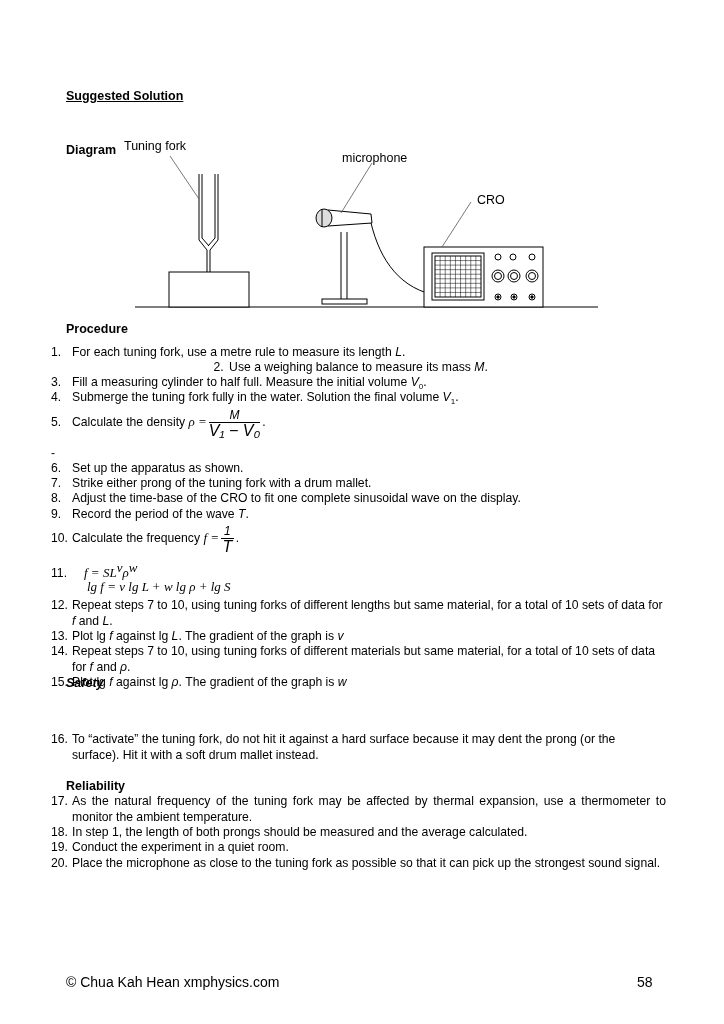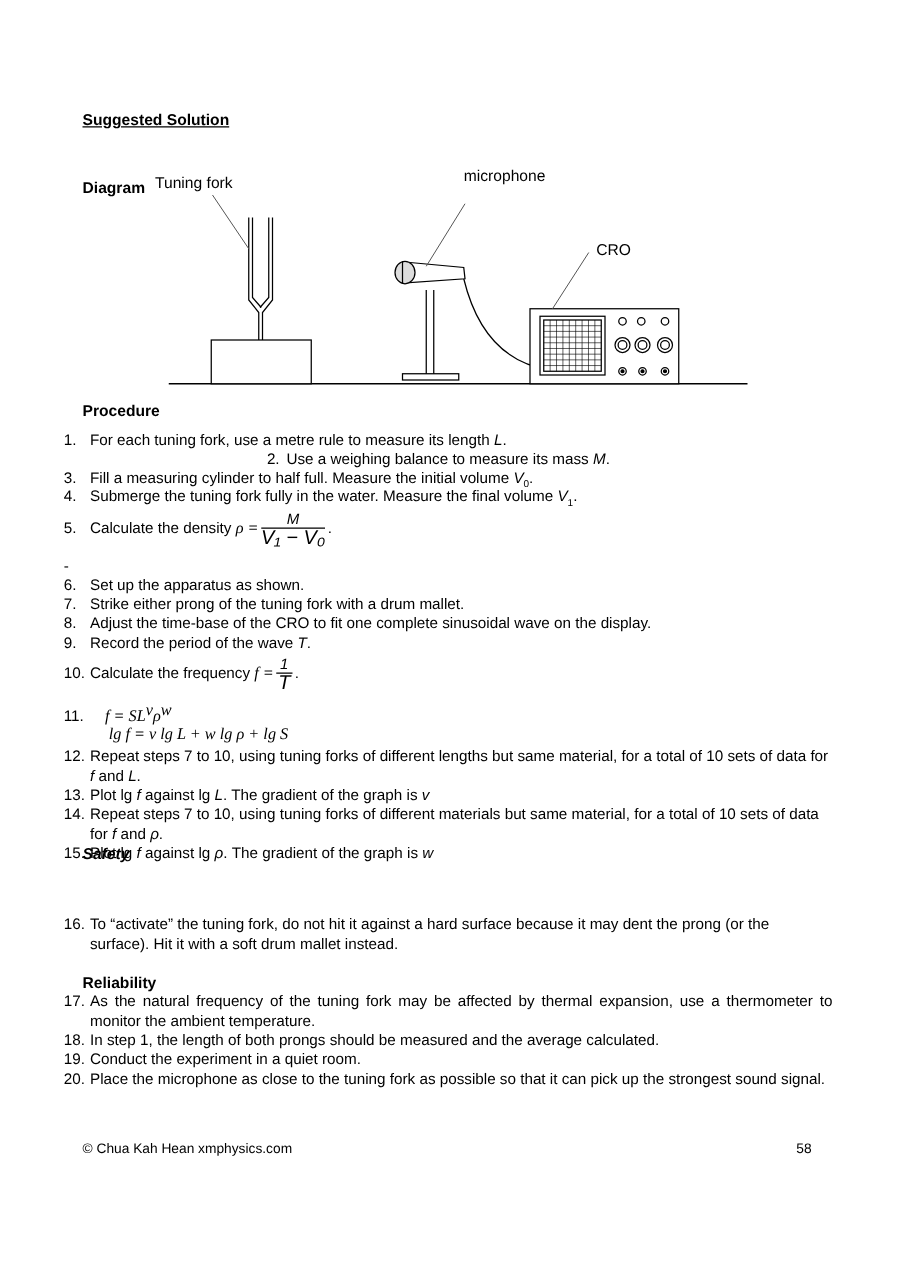--- a/index.html
+++ b/index.html
@@ -15,21 +15,21 @@
   .item .num { display: inline-block; width: 21px; }
   .item.wrap { padding-left: 21px; text-indent: -21px; }
   .item.wrap .num { width: 21px; text-indent: 0; }
   .just { text-align: justify; text-align-last: left; }
   i { font-style: italic; }
   .math { font-family: "Liberation Serif", serif; font-style: italic; font-size: 13px; }
   .frac { display: inline-block; vertical-align: middle; text-align: center; margin: 0 2px; }
   .frac .top { display: block; border-bottom: 1px solid #000; padding: 0 3px; line-height: 14px; font-family: "Liberation Sans", sans-serif; font-style: italic; font-size: 12px; }
   .frac .bot { display: block; line-height: 15px; font-family: "Liberation Sans", sans-serif; font-style: italic; font-size: 16px; }
   sub, sup { font-size: 8px; }
-  .footer { top: 913px; font-size: 11px; }
+  .footer { top: 974px; font-size: 14px; }
 </style>
 </head>
 <body>
 
 <div class="abs heading-u">Suggested Solution</div>
 <div class="abs heading" style="top:111px;margin-top:32px;">Diagram</div>
 
 <div class="abs diagram">
   <svg width="724" height="190" viewBox="0 130 724 190">
 
@@ -97,37 +97,37 @@
         <circle cx="498" cy="297" r="1.2" fill="#000"></circle>
       <circle cx="514" cy="297" r="3"></circle>
         <circle cx="514" cy="297" r="1.2" fill="#000"></circle>
       <circle cx="532" cy="297" r="3"></circle>
         <circle cx="532" cy="297" r="1.2" fill="#000"></circle>
     </g>
 
     <line x1="471" y1="202" x2="442" y2="247" stroke="#555" stroke-width="0.8"></line>
   </svg>
   <span class="lbl" style="left:124px; top:9px;">Tuning fork</span>
-  <span class="lbl" style="left:342px; top:4px;margin-left:29px;">microphone</span>
+  <span class="lbl" style="left:342px; top:21px;">microphone</span>
   <span class="lbl" style="left:477px; top:63px;">CRO</span>
 </div>
 
 <div class="abs heading" style="top:322px;">Procedure</div>
 
 <div class="item" style="top:345px;">
   <span class="num">1.</span><span>For each tuning fork, use a metre rule to measure its length </span><i>L</i><span>.</span>
 </div>
 <div class="item" style="top:360px;text-align:center;">
   <span class="num">2.</span><span>Use a weighing balance to measure its mass </span><i>M</i><span>.</span>
 </div>
 <div class="item" style="top:375px;">
   <span class="num">3.</span><span>Fill a measuring cylinder to half full. Measure the initial volume </span><i>V</i><sub>0</sub><span>.</span>
 </div>
 <div class="item" style="top:390px;">
-  <span class="num">4.</span><span>Submerge the tuning fork fully in the water. Measure the final volume </span><i>V</i><sub>1</sub><span>.</span>
+  <span class="num">4.</span><span>Submerge the tuning fork fully in the water. Solution the final volume </span><i>V</i><sub>1</sub><span>.</span>
 </div>
 <div class="item" style="top:408px;">
   <span class="num">5.</span><span>Calculate the density </span><span class="math">ρ =</span><span class="frac"><span class="top">M</span><span class="bot">V₁ − V₀</span></span><span>.</span>
 </div>
 <div class="item" style="top:446px;">
   <span class="num">-</span>
 </div>
 <div class="item" style="top:461px;">
   <span class="num">6.</span><span>Set up the apparatus as shown.</span>
 </div>

